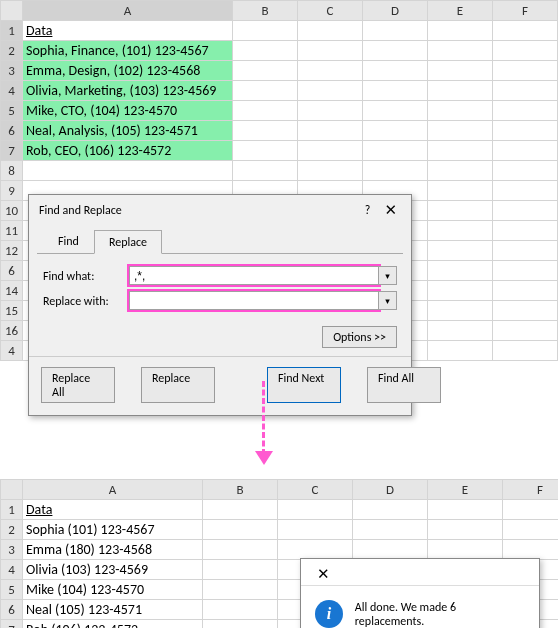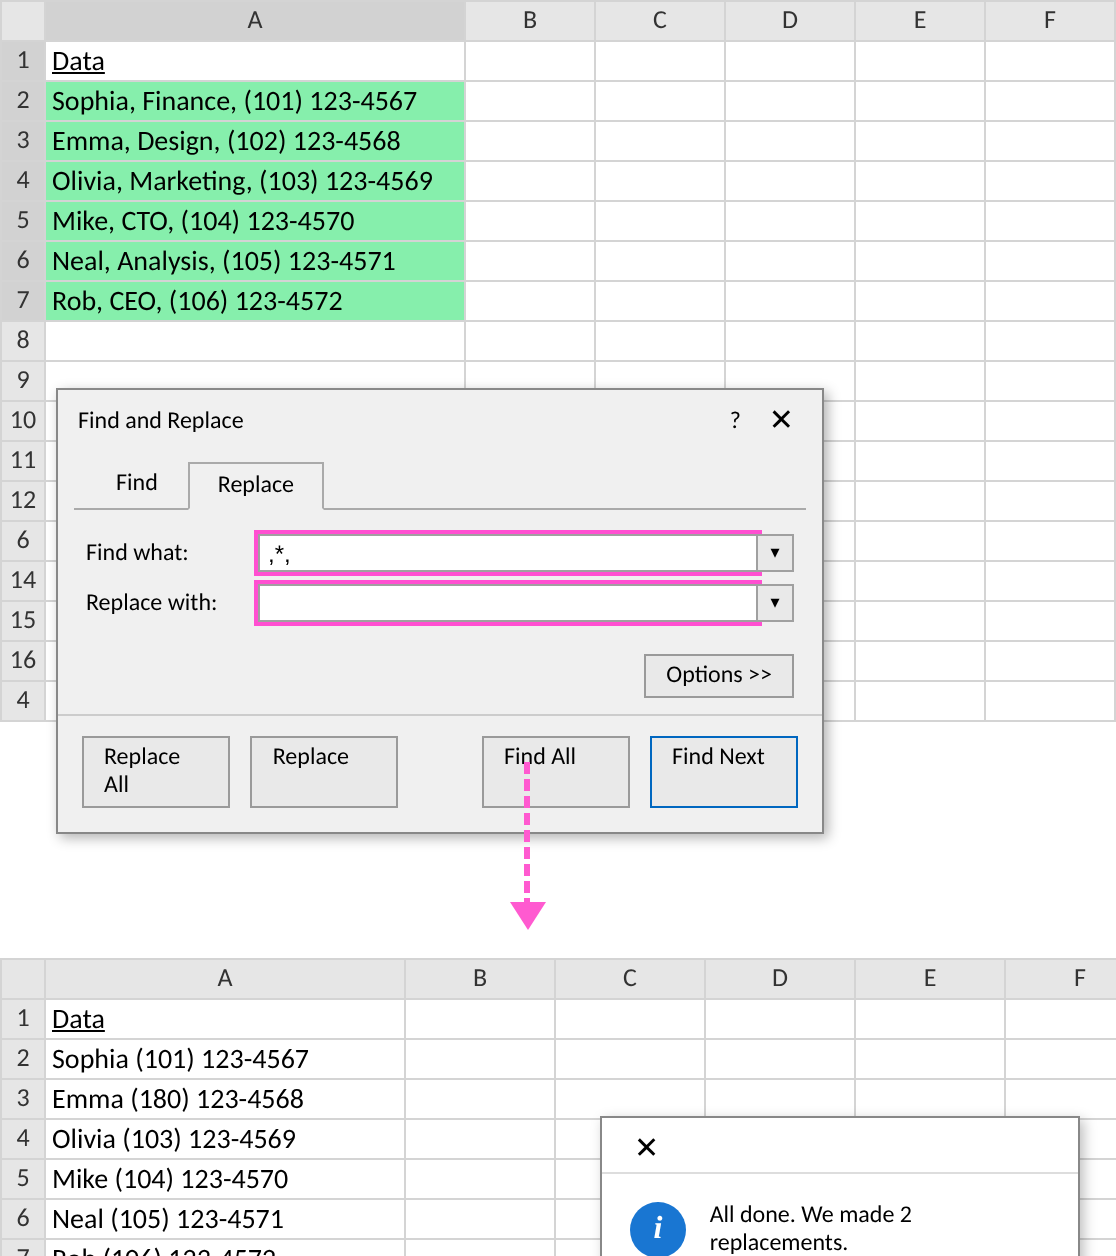--- a/index.html
+++ b/index.html
@@ -112,21 +112,21 @@
     min-width: 74px;
     padding: 3px 10px;
     border: 1px solid #9a9a9a;
     background: #e9e9e9;
     text-align: left;
     font-size: 12px;
     cursor: pointer;
   }
   .btn.def { border: 1.5px solid #0067c0; }
   .btnrow {
-    display: flex; gap: 10px;
+    display: flex; gap: 26px;
     padding: 10px 12px 12px 12px;
     border-top: 1px solid #ccc;
     justify-content: space-between;
   }
   .btnrow .spacer { width: 22px; }
   
   .arrow-wrap {
     position: relative;
     height: 118px;
     width: 558px;
@@ -366,22 +366,22 @@
         </div>
     </div>
   </div>
   <div class="opts">
     <span class="btn">Options &gt;&gt;</span>
   </div>
   <div class="btnrow">
     <span class="btn">Replace All</span>
     <span class="btn">Replace</span>
     <span class="spacer"></span>
+    <span class="btn def">Find Next</span>
     <span class="btn">Find All</span>
-    <span class="btn def">Find Next</span>
   </div>
 </div>
 
 <div class="arrow-wrap">
   <div class="arrow-line"></div>
   <div class="arrow-head"></div>
 </div>
 
 <div class="sheet2wrap">
 <table class="sheet sheet2">
@@ -461,16 +461,16 @@
 </tbody>
     </table>
 </div>
 
 <div class="msgbox">
   <div class="msg-title">
     <span class="x">✕</span>
   </div>
   <div class="msg-body">
     <div class="info-icon">i</div>
-    <div>All done. We made 2 replacements.</div>
+    <div>All done. We made 6 replacements.</div>
   </div>
 
 </div>
 
 </body></html>

